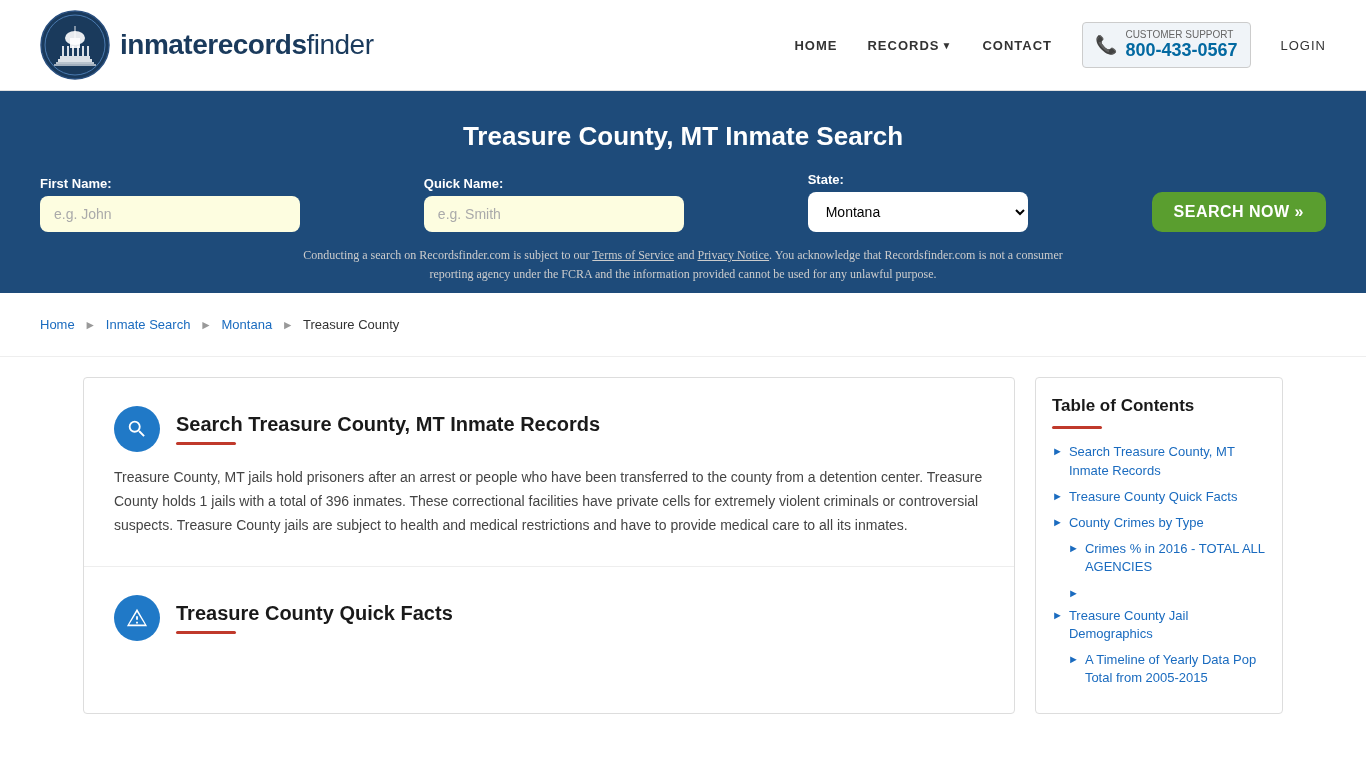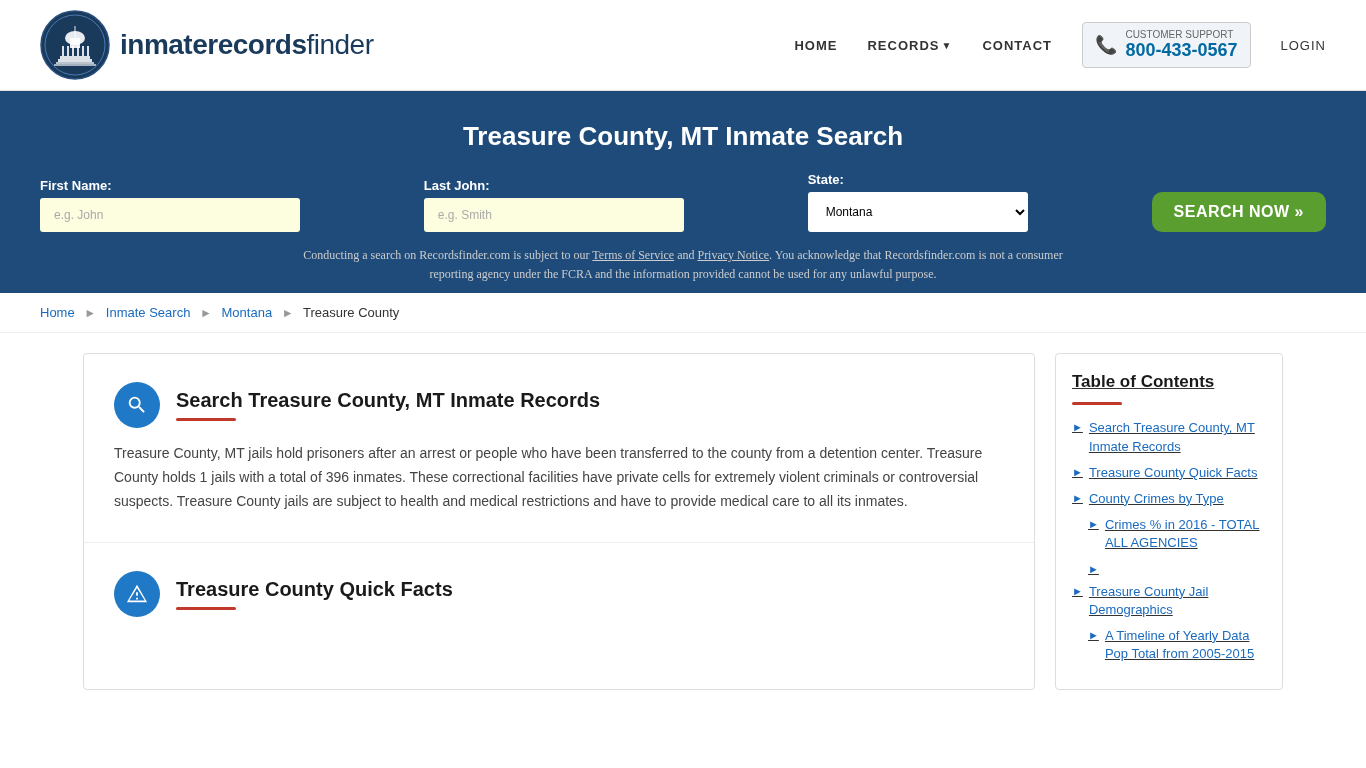--- a/index.html
+++ b/index.html
@@ -108,23 +108,23 @@
       gap: 5px;
     }
     .form-group label {
       color: #fff;
       font-size: 13px;
       font-weight: 600;
     }
     .form-group input,
     .form-group select {
       padding: 10px 14px;
-      font-size: 12px;
+      font-size: 14px;
       border: none;
-      border-radius: 3px;
+      border-radius: 8px;
       outline: none;
     }
     .form-group input {
       background: #fdfde0;
       width: 260px;
     }
     .form-group input::placeholder {
       color: #aaa;
     }
     .form-group select {
@@ -154,21 +154,21 @@
       margin: 0 auto;
       font-family: Liberation Serif, serif;
     }
     .disclaimer a {
       color: #ccc;
       text-decoration: underline;
     }
 
     
     .breadcrumb {
-      padding: 12px 40px;
+      padding: 24px 40px;
       background: #fff;
       font-size: 13px;
       border-bottom: 1px solid #eee;
     }
     .breadcrumb a {
       color: #1a6bbf;
       text-decoration: none;
     }
     .breadcrumb .sep {
       margin: 0 6px;
@@ -238,23 +238,22 @@
       border-radius: 2px;
     }
     .article-section p {
       font-size: 14px;
       line-height: 1.7;
       color: #444;
     }
 
     
     .sidebar {
-      width: 228px;
+      width: 248px;
       flex-shrink: 0;
-      text-decoration: underline;
     }
     .toc-box {
       border: 1px solid #ddd;
       border-radius: 4px;
       padding: 18px 16px;
     }
     .toc-title {
       font-size: 17px;
       font-weight: 700;
       color: #1a1a1a;
@@ -347,21 +346,21 @@
 </header>
 
 <section class="hero">
   <h1>Treasure County, MT Inmate Search</h1>
   <div class="search-form">
     <div class="form-group">
       <label>First Name:</label>
       <input type="text" placeholder="e.g. John" style="">
     </div>
     <div class="form-group">
-      <label>Last John:</label>
+      <label>Quick Name:</label>
       <input type="text" placeholder="e.g. Smith" style="">
     </div>
     <div class="form-group">
       <label>State:</label>
       <select>
         <option>Montana</option>
       </select>
     </div>
     <button class="search-btn">SEARCH NOW »</button>
   </div>

